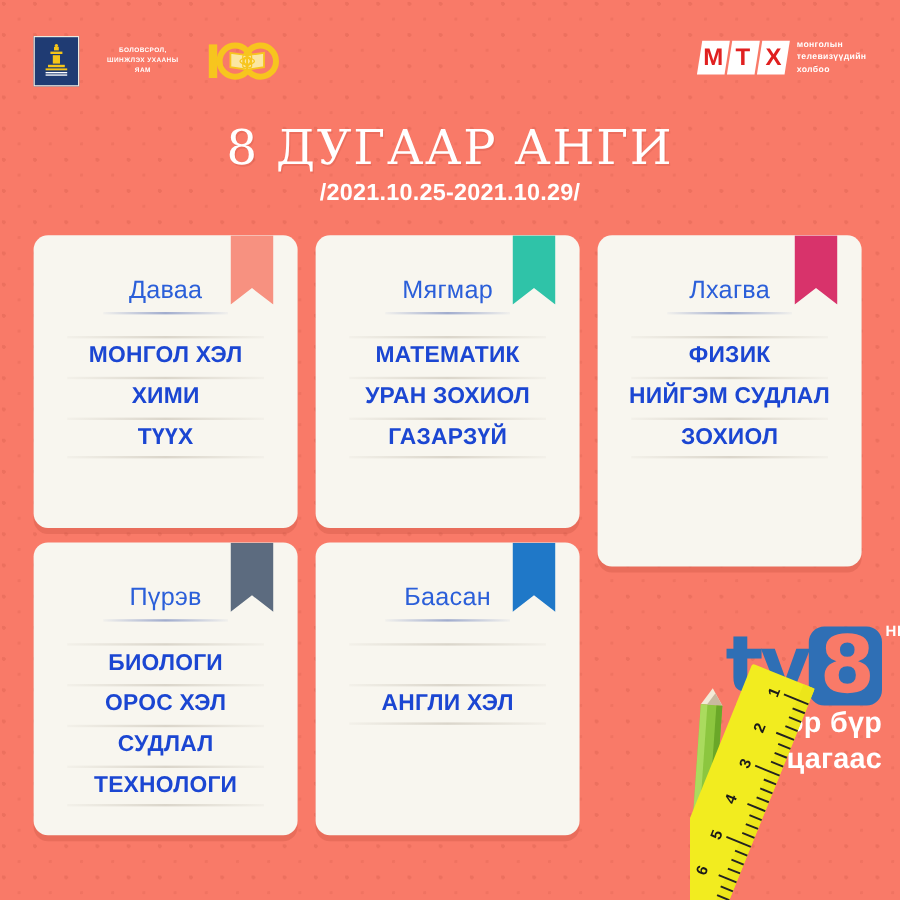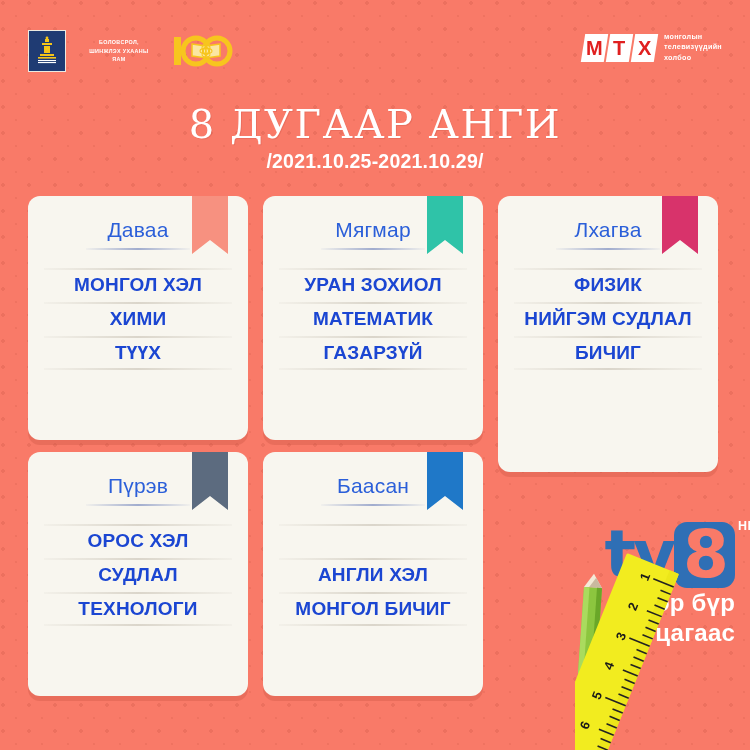--- a/index.html
+++ b/index.html
@@ -118,21 +118,21 @@
 
   
   .card {
     position: absolute;
     width: 220px;
     background: #f8f6ef;
     border-radius: 12px;
     box-shadow: 0 5px 0 rgba(196,78,64,0.30);
     overflow: hidden;
   }
-  .card-inner { position: relative; padding: 0; height: 100%; }
+  .card-inner { position: relative; padding: 12px; height: 100%; }
 
   .ribbon {
     position: absolute;
     top: 0;
     right: 20px;
     width: 36px;
     height: 58px;
     clip-path: polygon(0 0, 100% 0, 100% 100%, 50% 76%, 0 100%);
   }
 
@@ -339,53 +339,56 @@
             </div>
           </div>
         </div>
       </div>
       <div class="card" id="card-1">
         <div class="card-inner">
           <div class="ribbon" style="background: rgb(47, 195, 168);"></div>
           <div class="day-label-wrap"><div class="day-label">Мягмар</div><div class="day-rule"></div></div>
           <div class="subjects">
             <div class="subject-row">
+              <span class="subject-text">МАТЕМАТИК</span>
+            </div>
+            <div class="subject-row">
               <span class="subject-text">УРАН ЗОХИОЛ</span>
-            </div>
-            <div class="subject-row">
-              <span class="subject-text">МАТЕМАТИК</span>
             </div>
             <div class="subject-row">
               <span class="subject-text">ГАЗАРЗҮЙ</span>
             </div>
           </div>
         </div>
       </div>
       <div class="card" id="card-2">
         <div class="card-inner">
           <div class="ribbon" style="background: rgb(216, 51, 107);"></div>
           <div class="day-label-wrap"><div class="day-label">Лхагва</div><div class="day-rule"></div></div>
           <div class="subjects">
             <div class="subject-row">
               <span class="subject-text">ФИЗИК</span>
             </div>
             <div class="subject-row">
               <span class="subject-text">НИЙГЭМ СУДЛАЛ</span>
             </div>
             <div class="subject-row">
-              <span class="subject-text">БИЧИГ</span>
+              <span class="subject-text">ЗОХИОЛ</span>
             </div>
           </div>
         </div>
       </div>
       <div class="card" id="card-3">
         <div class="card-inner">
           <div class="ribbon" style="background: rgb(92, 107, 127);"></div>
           <div class="day-label-wrap"><div class="day-label">Пүрэв</div><div class="day-rule"></div></div>
           <div class="subjects">
+            <div class="subject-row">
+              <span class="subject-text">БИОЛОГИ</span>
+            </div>
             <div class="subject-row">
               <span class="subject-text">ОРОС ХЭЛ</span>
             </div>
             <div class="subject-row">
               <span class="subject-text">СУДЛАЛ</span>
             </div>
             <div class="subject-row">
               <span class="subject-text">ТЕХНОЛОГИ</span>
             </div>
           </div>
@@ -394,23 +397,20 @@
       <div class="card" id="card-4">
         <div class="card-inner">
           <div class="ribbon" style="background: rgb(31, 120, 200);"></div>
           <div class="day-label-wrap"><div class="day-label">Баасан</div><div class="day-rule"></div></div>
           <div class="subjects">
             <div class="subject-row blank">
               <span class="subject-text">.</span>
             </div>
             <div class="subject-row">
               <span class="subject-text">АНГЛИ ХЭЛ</span>
-            </div>
-            <div class="subject-row">
-              <span class="subject-text">МОНГОЛ БИЧИГ</span>
             </div>
           </div>
         </div>
       </div>
     </div>
 
   <div id="tv8-block">
     <div id="tv8-logo">
       <span id="tv8-mark"><span>tv</span><span id="tv8-eight">8</span></span>
       <span id="tv8-hd">HD</span>

